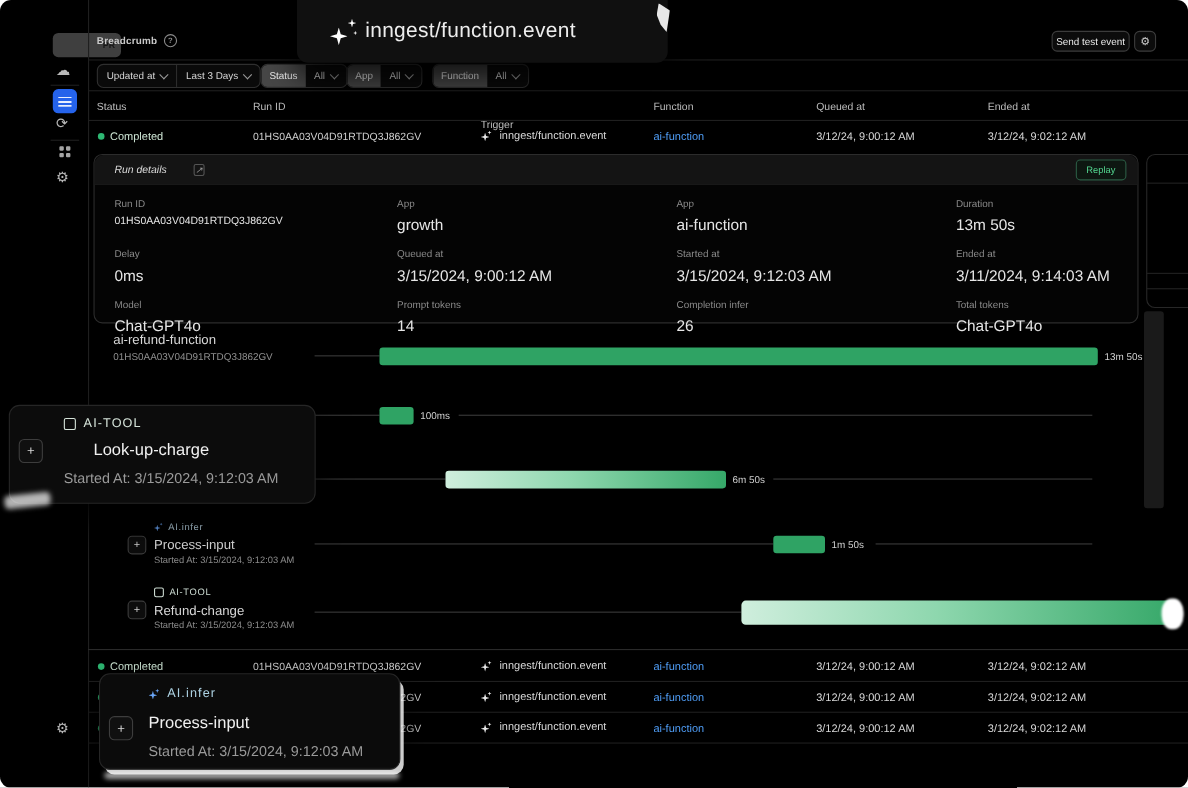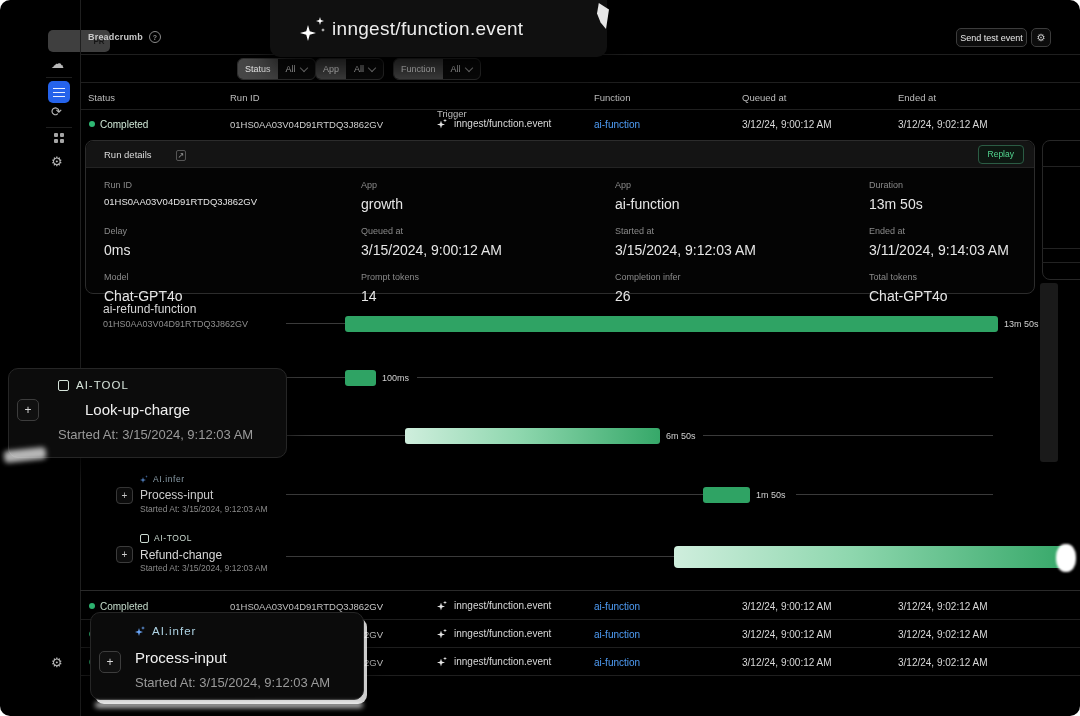--- a/index.html
+++ b/index.html
@@ -54,21 +54,21 @@
   .star-sm i{clip-path:polygon(50% 0%,61% 39%,100% 50%,61% 61%,50% 100%,39% 61%,0% 50%,39% 39%);background:#e8e8e8;position:absolute;display:block;}
   .star-sm .b{width:8px;height:8px;left:0;bottom:0;}
   .star-sm .s{width:4px;height:4px;right:0;top:0;}
   .star-sm.blue i{background:#6aa6f8;}
 
   
   .card{left:85px;top:140px;width:950px;height:154px;border:1px solid #2c2c2c;border-radius:8px;
         background:#040404;z-index:10;box-sizing:border-box;}
   .card-head{height:26px;background:#141414;border-bottom:1px solid #232323;border-radius:8px 8px 0 0;
              display:flex;align-items:center;padding:0 10px 0 18px;}
-  .card-title{font-size:9.5px;color:#dcdcdc;display:flex;align-items:center;gap:24px;}
+  .card-title{font-size:9.5px;color:#dcdcdc;display:flex;align-items:center;gap:24px;font-style:italic;}
   .ext-icon::before{content:"↗";font-size:8px;color:#9a9a9a;border:1px solid #555;border-radius:2px;padding:0 1px;}
   .replay{margin-left:auto;height:17px;padding:0 9px;border:1px solid #2b5c44;border-radius:4px;background:#0d1711;
           color:#53d690;font-size:8.5px;display:flex;align-items:center;}
   .card-body{display:grid;grid-template-columns:257px 254px 254px 1fr;padding:12px 0 0 18px;row-gap:14px;}
   .f-label{font-size:9px;color:#8a8a8a;margin-bottom:6px;}
   .f-value{font-size:14px;color:#e6e6e6;}
 
   
   .wf-line{position:absolute;height:1px;background:#3a3a3a;}
   .bar{position:absolute;height:16px;border-radius:3px;background:#2fa364;}
@@ -121,20 +121,30 @@
   <div class="vline" style="left:80px;top:0;height:716px;"></div>
 
   <div class="abs breadcrumb" style="left:88px;top:31px;">
     <span>Breadcrumb</span>
     <span class="help-circle"></span>
   </div>
   <div class="abs btn" style="left:956px;top:28px;width:71px;height:19px;">Send test event</div>
   <div class="abs btn gear" style="left:1031px;top:28px;width:20px;height:19px;"></div>
   <div class="hline" style="left:80px;top:54px;width:1000px;"></div>
 
+  <div class="pill" style="left:88px;">
+    <span class="seg">
+        <span>Updated at</span>
+      <span class="caret"></span>
+      </span>
+    <span class="seg">
+        <span>Last 3 Days</span>
+      <span class="caret"></span>
+      </span>
+  </div>
   <div class="pill" style="left:237px;">
     <span class="tag">Status</span>
     <span class="seg">
         <span>All</span>
       <span class="caret"></span>
       </span>
   </div>
   <div class="pill" style="left:315px;">
     <span class="tag">App</span>
     <span class="seg">

